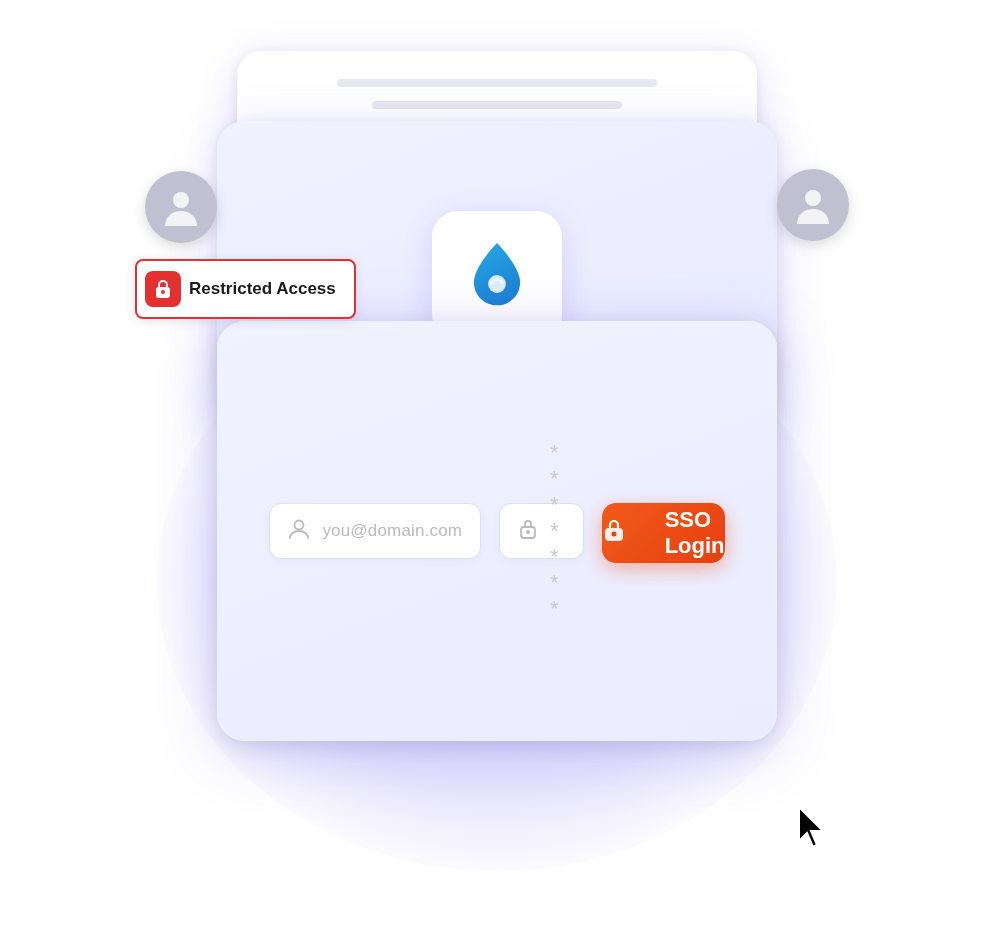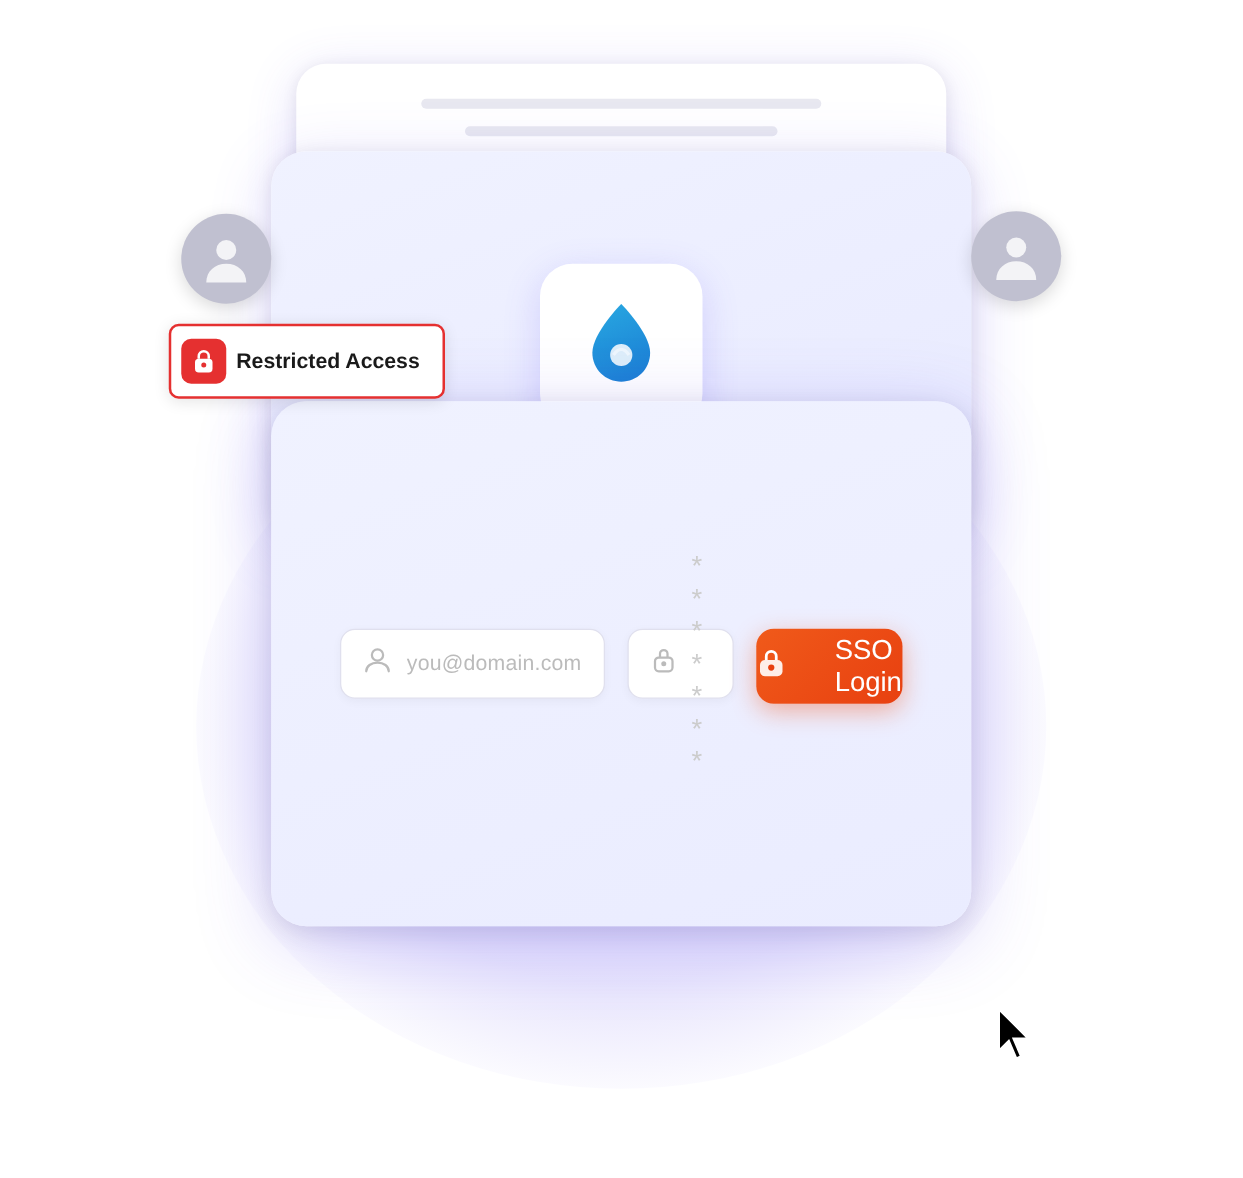--- a/index.html
+++ b/index.html
@@ -163,21 +163,21 @@
       justify-content: center;
       gap: 12px;
       cursor: pointer;
       box-shadow: 0 6px 20px rgba(240,80,20,0.4);
       margin-top: 4px;
     }
 
     .sso-button-text {
       color: white;
       font-size: 22px;
-      font-weight: 400;
+      font-weight: 700;
       margin-left: 27px;
     }
 
     .sso-lock-icon {
       color: white;
       font-size: 22px;
     }
 
     
     .avatar {

